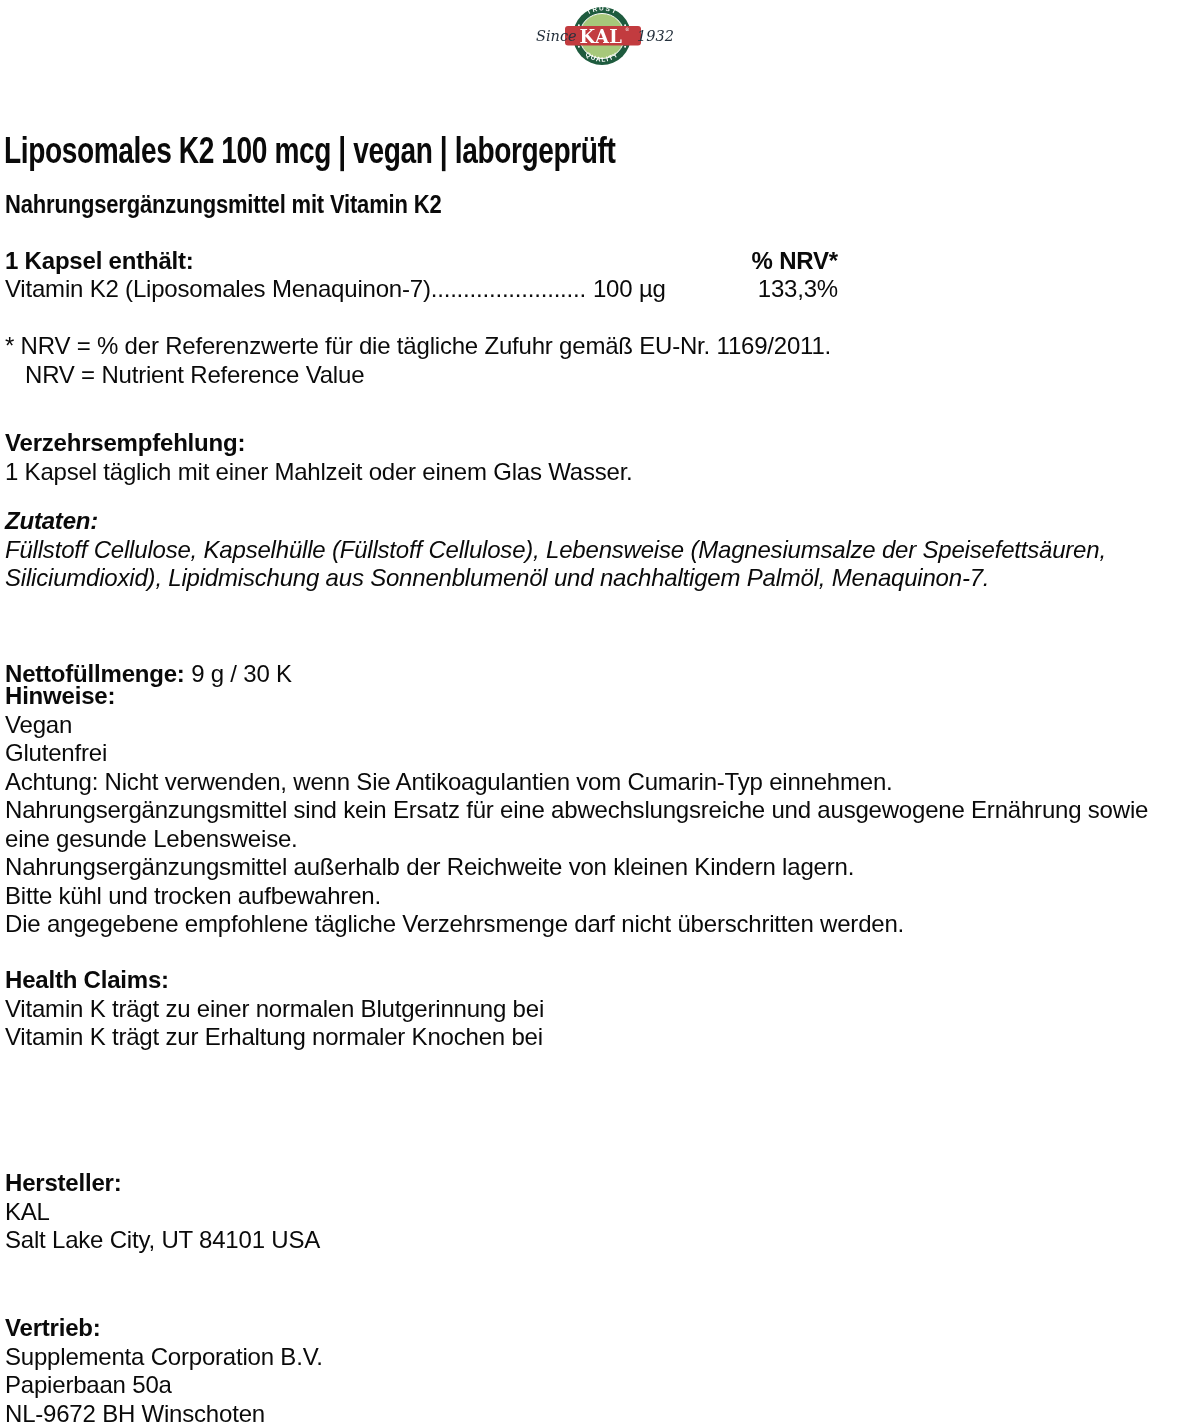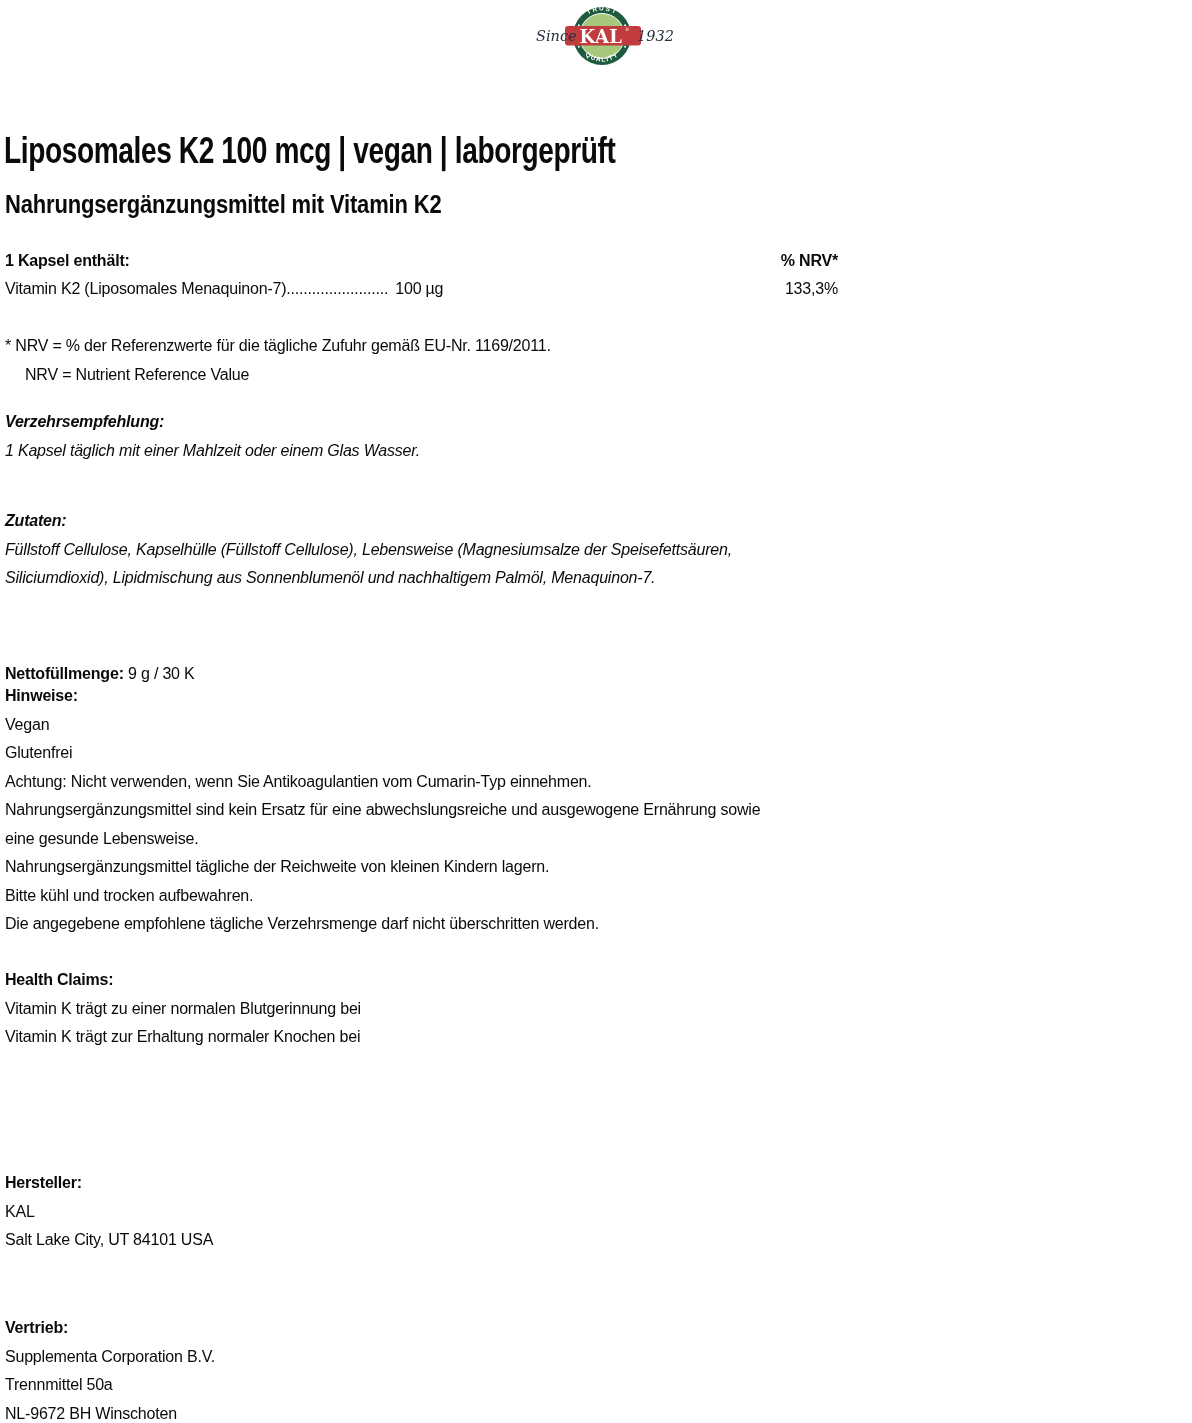--- a/index.html
+++ b/index.html
@@ -2,21 +2,21 @@
 <html><head>
 <meta charset="utf-8">
 <style>
   html,body{margin:0;padding:0;background:#ffffff;}
   .page{
     position:relative;width:1192px;height:1423px;background:#ffffff;
     overflow:hidden;color:#0a0a0a;
     font-family:"Liberation Sans",sans-serif;
   }
   .abs{position:absolute;left:5px;}
-  .body-text{font-size:16px;line-height:28.5px;letter-spacing:-0.2px;white-space:nowrap;}
+  .body-text{font-size:24px;line-height:28.5px;letter-spacing:-0.2px;white-space:nowrap;}
   .b{font-weight:bold;}
   .title{
     position:absolute;left:4px;top:130px;
     font-size:36px;font-weight:bold;letter-spacing:-0.5px;white-space:nowrap;
     transform:scaleX(0.78);transform-origin:left top;line-height:42px;
   }
   .subtitle{
     position:absolute;left:5px;top:189px;
     font-size:25px;font-weight:bold;letter-spacing:-0.2px;white-space:nowrap;
     transform:scaleX(0.88);transform-origin:left top;line-height:30px;
@@ -73,21 +73,21 @@
       <span>Vitamin K2 (Liposomales Menaquinon-7)</span><span>........................</span><span class="amount">100 µg</span>
     </span>
     <span>133,3%</span>
   </div>
 
   <div class="abs body-text" style="top:332px;">
     <div>* NRV = % der Referenzwerte für die tägliche Zufuhr gemäß EU-Nr. 1169/2011.</div>
     <div class="indent">NRV = Nutrient Reference Value</div>
   </div>
 
-  <div class="abs body-text" style="top:408px;font-style:italic;">
+  <div class="abs body-text" style="top:429px;">
     <div class="b">Verzehrsempfehlung:</div>
     <div>1 Kapsel täglich mit einer Mahlzeit oder einem Glas Wasser.</div>
   </div>
 
   <div class="abs body-text" style="top:507px;font-style:italic;">
     <div class="b">Zutaten:</div>
     <div>Füllstoff Cellulose, Kapselhülle (Füllstoff Cellulose), Lebensweise (Magnesiumsalze der Speisefettsäuren,</div>
     <div>Siliciumdioxid), Lipidmischung aus Sonnenblumenöl und nachhaltigem Palmöl, Menaquinon-7.</div>
   </div>
 
@@ -96,37 +96,37 @@
     <span>9 g / 30 K</span>
   </div>
 
   <div class="abs body-text" style="top:682px;">
     <div class="b">Hinweise:</div>
     <div>Vegan</div>
     <div>Glutenfrei</div>
     <div>Achtung: Nicht verwenden, wenn Sie Antikoagulantien vom Cumarin-Typ einnehmen.</div>
     <div>Nahrungsergänzungsmittel sind kein Ersatz für eine abwechslungsreiche und ausgewogene Ernährung sowie</div>
     <div>eine gesunde Lebensweise.</div>
-    <div>Nahrungsergänzungsmittel tägliche der Reichweite von kleinen Kindern lagern.</div>
+    <div>Nahrungsergänzungsmittel außerhalb der Reichweite von kleinen Kindern lagern.</div>
     <div>Bitte kühl und trocken aufbewahren.</div>
     <div>Die angegebene empfohlene tägliche Verzehrsmenge darf nicht überschritten werden.</div>
   </div>
 
   <div class="abs body-text" style="top:966px;">
     <div class="b">Health Claims:</div>
     <div>Vitamin K trägt zu einer normalen Blutgerinnung bei</div>
     <div>Vitamin K trägt zur Erhaltung normaler Knochen bei</div>
   </div>
 
   <div class="abs body-text" style="top:1169px;">
     <div class="b">Hersteller:</div>
     <div>KAL</div>
     <div>Salt Lake City, UT 84101 USA</div>
   </div>
 
   <div class="abs body-text" style="top:1314px;">
     <div class="b">Vertrieb:</div>
     <div>Supplementa Corporation B.V.</div>
-    <div>Trennmittel 50a</div>
+    <div>Papierbaan 50a</div>
     <div>NL-9672 BH Winschoten</div>
   </div>
 
 </div>
 
 </body></html>

